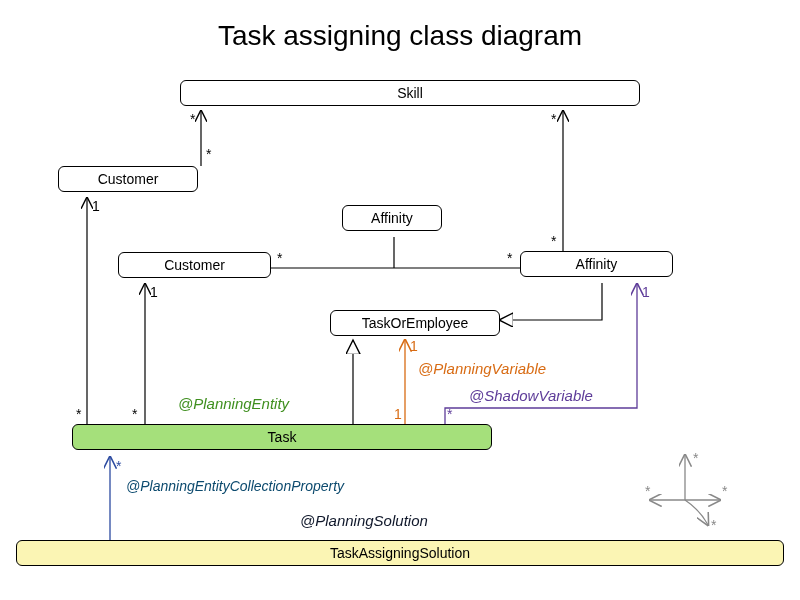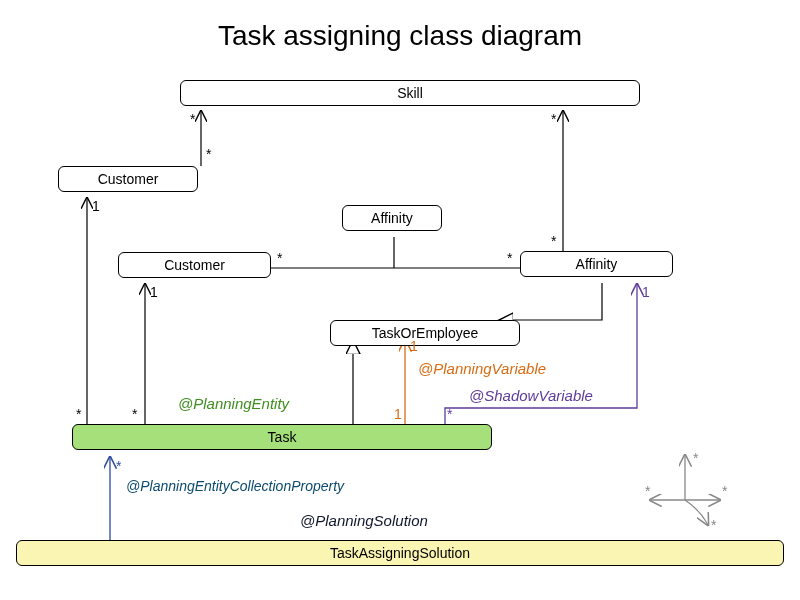--- a/index.html
+++ b/index.html
@@ -103,21 +103,21 @@
   <line x1="685" y1="500" x2="650" y2="500" stroke="#888" stroke-width="1.3" marker-end="url(#arrow-grey)"></line>
   <line x1="685" y1="500" x2="720" y2="500" stroke="#888" stroke-width="1.3" marker-end="url(#arrow-grey)"></line>
   <path d="M685 500 Q700 510 708 525" fill="none" stroke="#888" stroke-width="1.3" marker-end="url(#arrow-grey)"></path>
 </svg>
 
 <div class="box" style="left:180px; top:80px; width:460px;">Skill</div>
 <div class="box" style="left:58px; top:166px; width:140px;">Customer</div>
 <div class="box" style="left:342px; top:205px; width:100px;">Affinity</div>
 <div class="box" style="left:118px; top:252px; width:153px;">Customer</div>
 <div class="box" style="left:520px; top:251px; width:153px;">Affinity</div>
-<div class="box" style="left:330px; top:320px; width:190px;">TaskOrEmployee</div>
+<div class="box" style="left:330px; top:310px; width:170px;">TaskOrEmployee</div>
 <div class="box green" style="left:72px; top:424px; width:420px;">Task</div>
 <div class="box yellow" style="left:16px; top:540px; width:768px;">TaskAssigningSolution</div>
 
 <span class="mult" style="left:190px; top:111px;">*</span>
 <span class="mult" style="left:206px; top:146px;">*</span>
 
 <span class="mult" style="left:551px; top:111px;">*</span>
 <span class="mult" style="left:551px; top:233px;">*</span>
 
 <span class="mult" style="left:277px; top:250px;">*</span>

